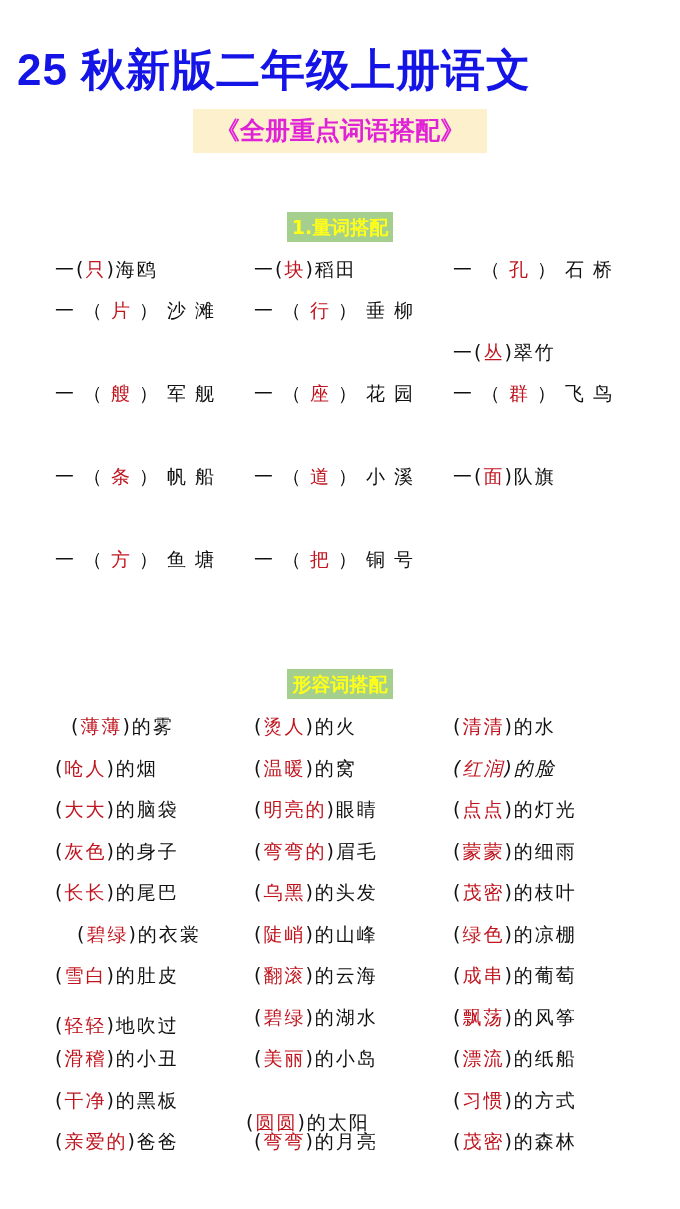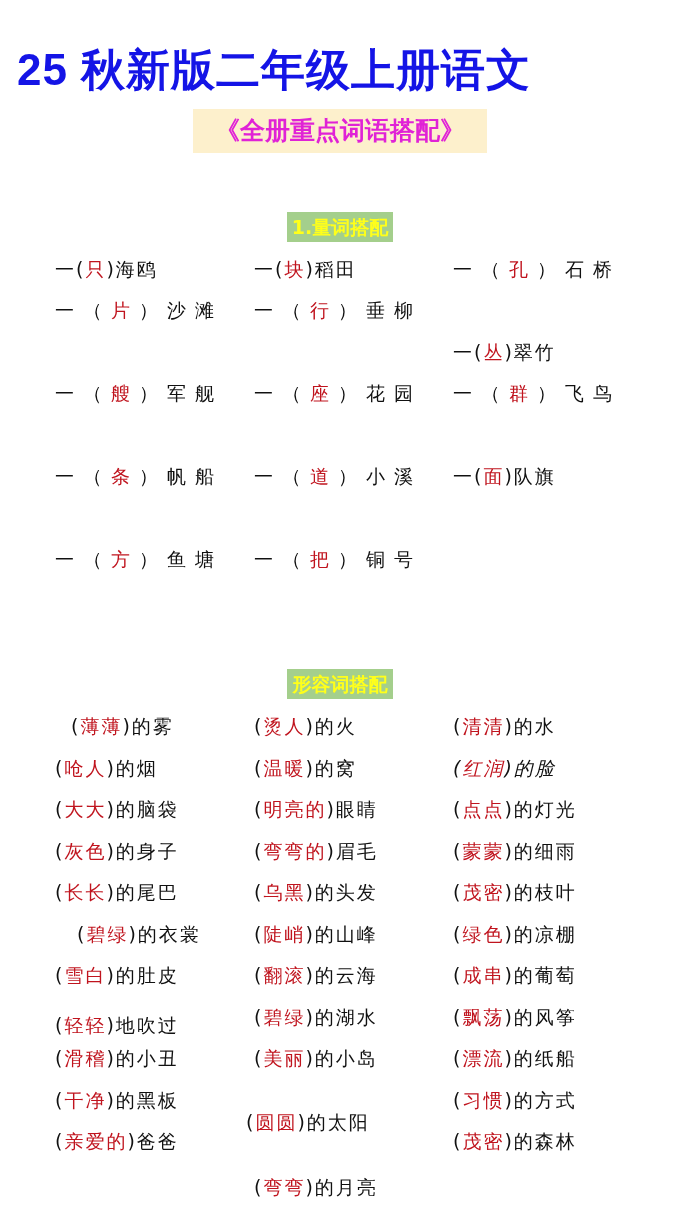--- a/index.html
+++ b/index.html
@@ -70,15 +70,15 @@
     <div class="row tight" style="left: 55px; top: 1003.5px; margin-top: 8px;"><span>(</span><span class="red">轻轻</span><span>)</span><span>地吹过</span></div>
     <div class="row tight" style="left: 254px; top: 1003.5px;"><span>(</span><span class="red">碧绿</span><span>)</span><span>的湖水</span></div>
     <div class="row tight" style="left: 453px; top: 1003.5px;"><span>(</span><span class="red">飘荡</span><span>)</span><span>的风筝</span></div>
     <div class="row tight" style="left: 55px; top: 1045px;"><span>(</span><span class="red">滑稽</span><span>)</span><span>的小丑</span></div>
     <div class="row tight" style="left: 254px; top: 1045px;"><span>(</span><span class="red">美丽</span><span>)</span><span>的小岛</span></div>
     <div class="row tight" style="left: 453px; top: 1045px;"><span>(</span><span class="red">漂流</span><span>)</span><span>的纸船</span></div>
     <div class="row tight" style="left: 55px; top: 1086.5px;"><span>(</span><span class="red">干净</span><span>)</span><span>的黑板</span></div>
     <div class="row tight" style="left: 246px; top: 1086.5px; margin-top: 22px;"><span>(</span><span class="red">圆圆</span><span>)</span><span>的太阳</span></div>
     <div class="row tight" style="left: 453px; top: 1086.5px;"><span>(</span><span class="red">习惯</span><span>)</span><span>的方式</span></div>
     <div class="row tight" style="left: 55px; top: 1128px;"><span>(</span><span class="red">亲爱的</span><span>)</span><span>爸爸</span></div>
-    <div class="row tight" style="left: 254px; top: 1128px; margin-top: 46px;"><span>(</span><span class="red">弯弯</span><span>)</span><span>的月亮</span></div>
+    <div class="row tight" style="left: 254px; top: 1128px;"><span>(</span><span class="red">弯弯</span><span>)</span><span>的月亮</span></div>
     <div class="row tight" style="left: 453px; top: 1128px;"><span>(</span><span class="red">茂密</span><span>)</span><span>的森林</span></div>
   </div>
 
 </body></html>

